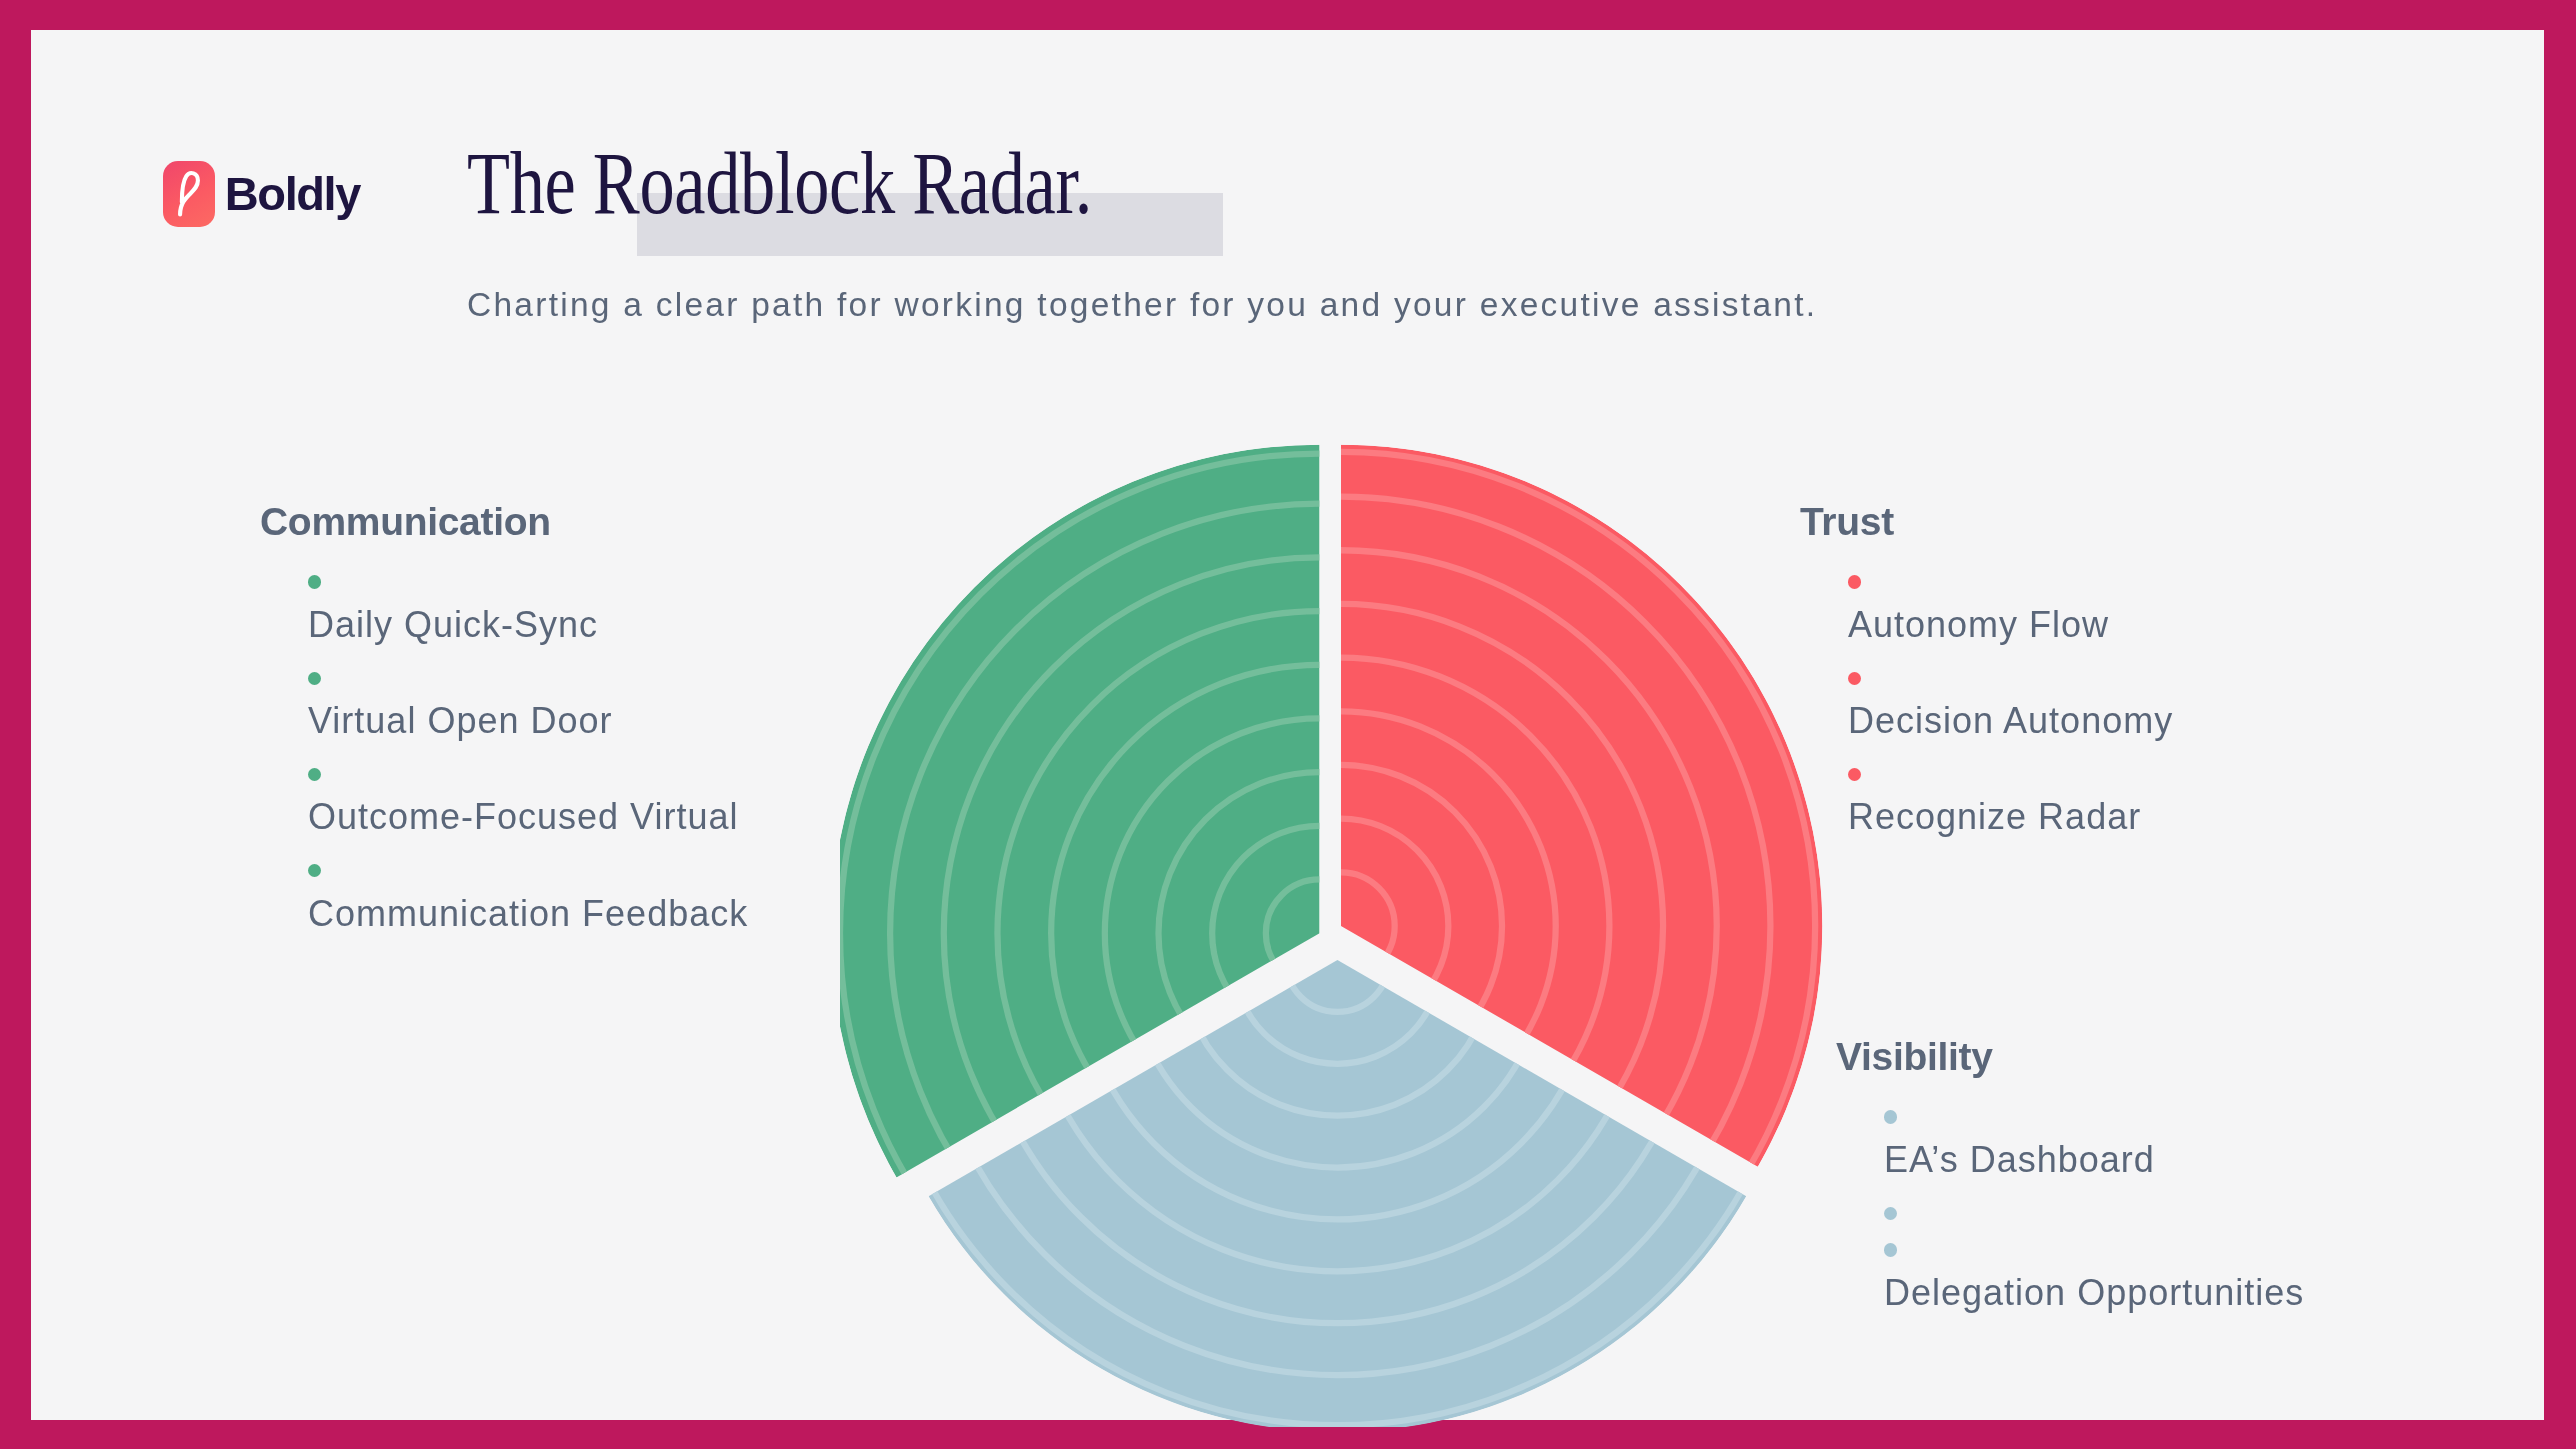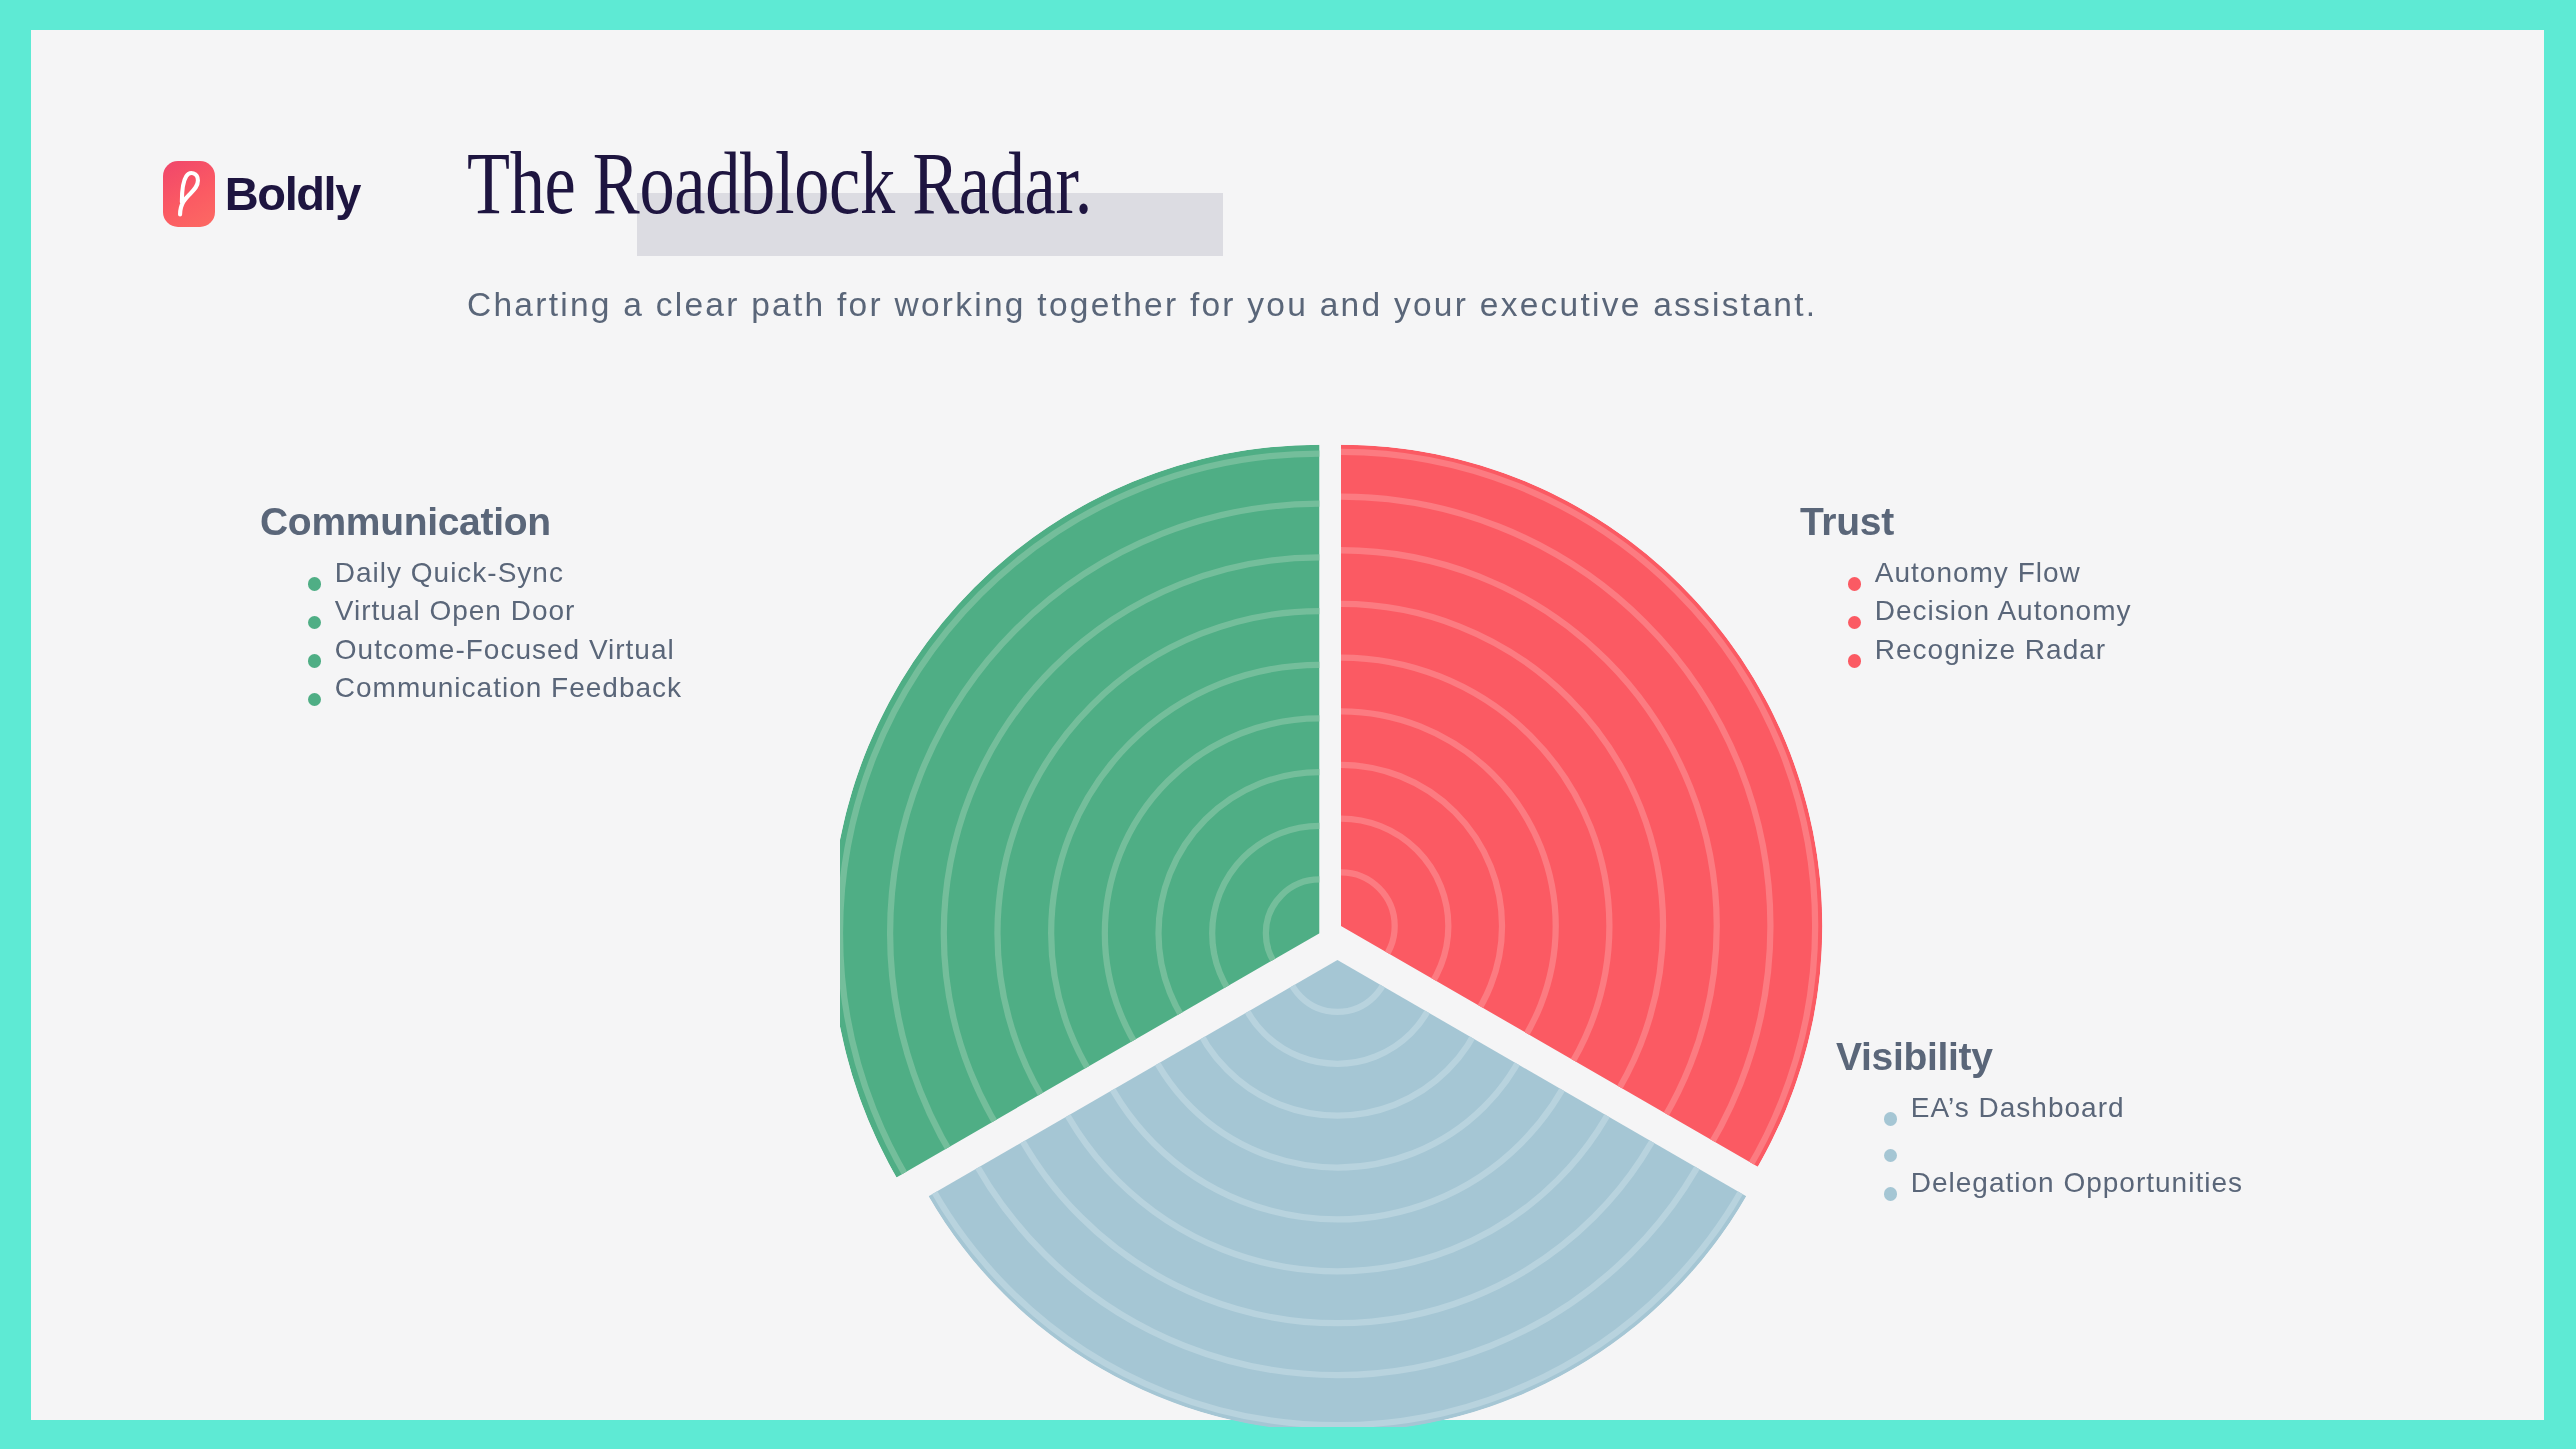--- a/index.html
+++ b/index.html
@@ -5,21 +5,21 @@
   * { margin:0; padding:0; box-sizing:border-box; }
   html, body {
     width:2576px; height:1449px;
     background:#1E1540;
     font-family:"Liberation Sans", sans-serif;
     overflow:hidden;
   }
   #frame {
     position:absolute; left:0; top:0;
     width:2576px; height:1449px;
-    background:#5eead4;
+    background:#be185d;
   }
   #panel {
     position:absolute; left:31px; top:29.5px;
     width:2513px; height:1390px;
     background:#F5F5F6;
   }
 
   
   #header { position:absolute; left:0; top:0; width:100%; }
 
@@ -68,24 +68,25 @@
 
   
   .col { position:absolute; }
   .col h2 {
     font-size:39px; font-weight:bold; color:#5A6679;
     letter-spacing:-0.3px; line-height:1;
     margin-bottom:14.3px;
   }
   .col ul { list-style:none; }
   .col li {
-    display:flex; align-items:flex-end; gap:13.4px;
-    font-size:28px; color:#5A6679;
+    display:flex; align-items:flex-start; gap:13.4px;
+    font-size:36px; color:#5A6679;
     letter-spacing:1px; line-height:1.28;
     margin-bottom:2.7px;
+    flex-direction:column;
   }
   .bullet {
     flex:0 0 auto; width:13.4px; height:13.4px;
     border-radius:50%; margin-top:20.6px;
   }
   .bullet.green { background:#4FAE85; }
   .bullet.red   { background:#FB5A63; }
   .bullet.blue  { background:#A5C6D4; }
 
   #col-communication { left:229px; top:472px; width:572px; }

